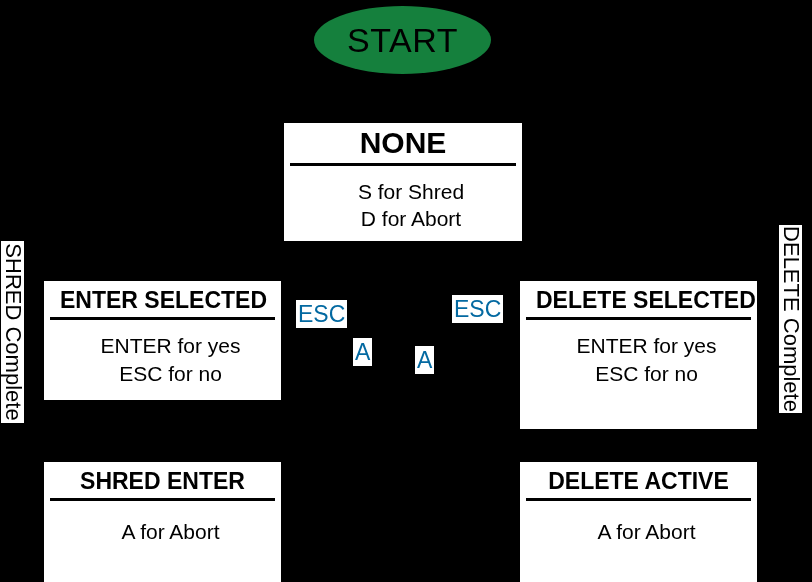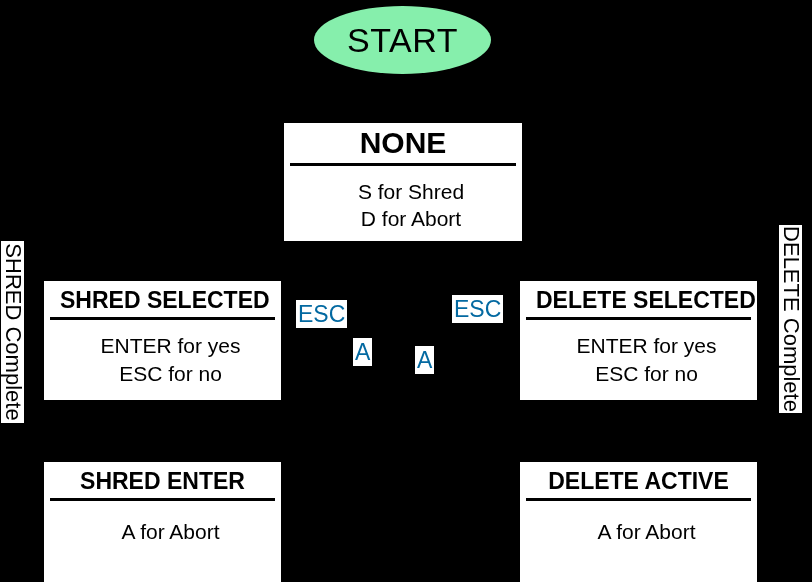--- a/index.html
+++ b/index.html
@@ -16,21 +16,21 @@
     font-family: "Liberation Sans", sans-serif;
   }
 
   
   .start-node {
     position: absolute;
     left: 314px;
     top: 6px;
     width: 177px;
     height: 68px;
-    background: #86efac;
+    background: #15803d;
     border-radius: 50%;
     display: flex;
     align-items: center;
     justify-content: center;
   }
   .start-label {
     font-size: 34px;
     color: #000000;
     letter-spacing: 0.5px;
     line-height: 1;
@@ -84,21 +84,21 @@
   #box-shred-selected {
     left: 44px;
     top: 281px;
     width: 237px;
     height: 119px;
   }
   #box-delete-selected {
     left: 520px;
     top: 281px;
     width: 237px;
-    height: 119px;
+    height: 148px;
   }
   #box-shred-active {
     left: 44px;
     top: 462px;
     width: 237px;
     height: 124px;
   }
   #box-delete-active {
     left: 520px;
     top: 462px;
@@ -164,21 +164,21 @@
 
   <div class="state-box" id="box-none">
     <div class="state-title">NONE</div>
     <div class="state-body">
       <div class="state-line">S for Shred</div>
       <div class="state-line">D for Abort</div>
     </div>
   </div>
 
   <div class="state-box" id="box-shred-selected">
-    <div class="state-title">SHRED SELECTED</div>
+    <div class="state-title">ENTER SELECTED</div>
     <div class="state-body">
       <div class="state-line">ENTER for yes</div>
       <div class="state-line">ESC for no</div>
     </div>
   </div>
 
   <div class="state-box" id="box-delete-selected">
     <div class="state-title">DELETE SELECTED</div>
     <div class="state-body">
       <div class="state-line">ENTER for yes</div>

